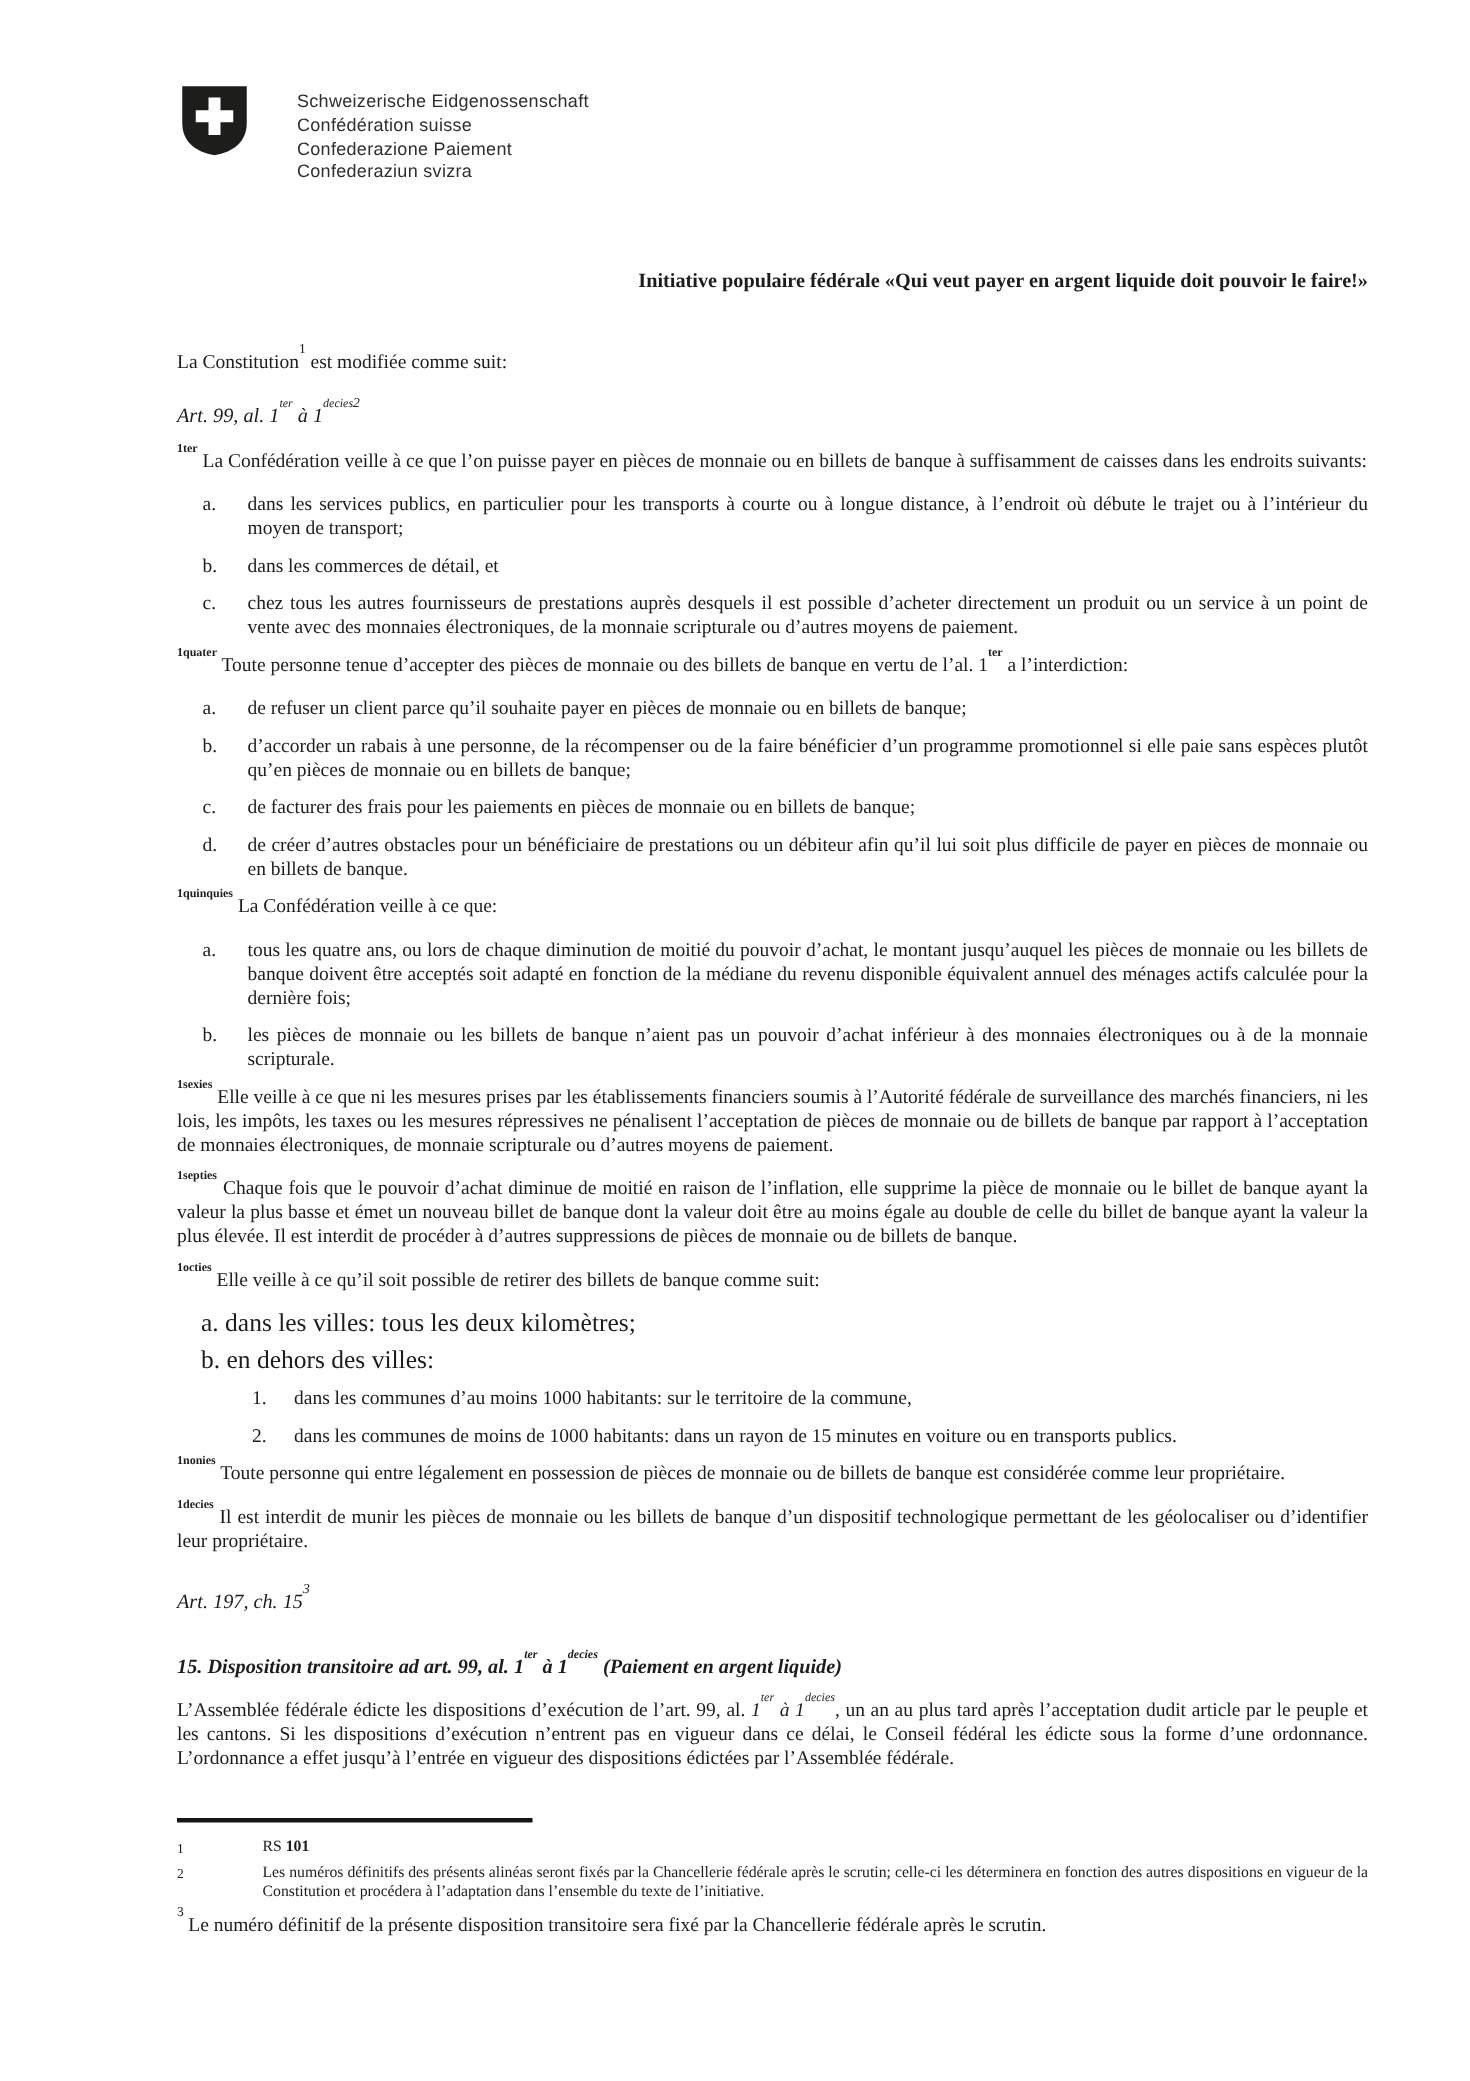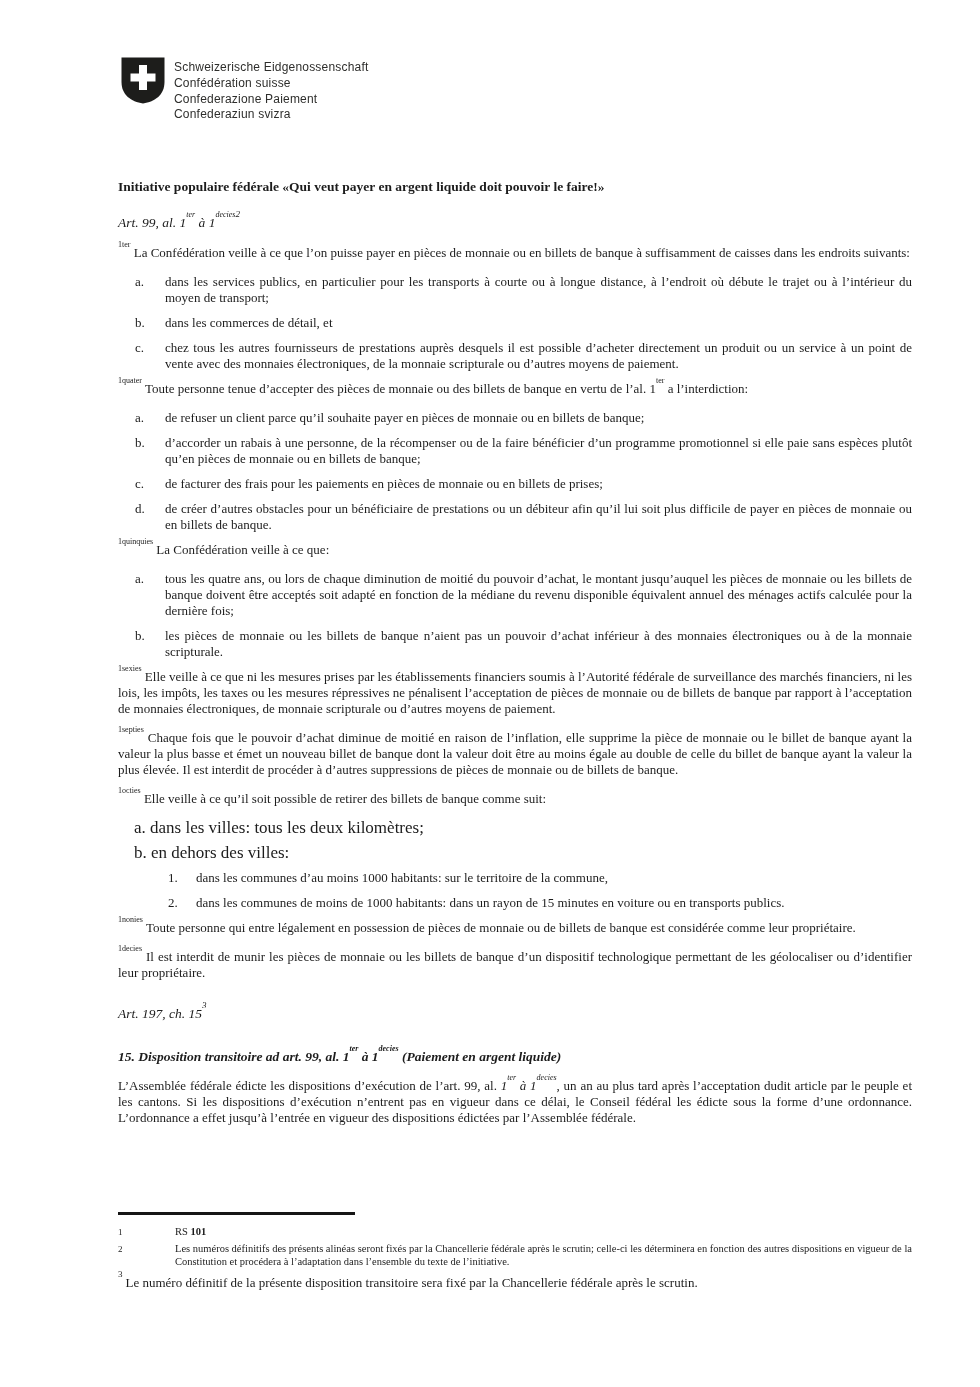--- a/index.html
+++ b/index.html
@@ -12,33 +12,33 @@
     overflow:hidden;
   }
   .content { position:absolute; left:118px; top:0; width:794px; }
 
   
   .logo-row { display:flex; align-items:flex-start; margin-top:56px; margin-left:2px; }
   .coat { width:46px; height:49px; flex:none; }
   .logo-text {
     font-family:"Liberation Sans", sans-serif;
     font-size:12px; line-height:15.8px; color:#2e2e2c;
-    margin-left:8px; padding-top:4px; letter-spacing:0.2px;
+    margin-left:32px; padding-top:4px; letter-spacing:0.2px;
   }
 
   
-  .title { font-weight:bold; font-size:13.5px; line-height:17px; margin-top:55px; }
+  .title { font-weight:bold; font-size:13.5px; line-height:17px; margin-top:55px;text-align:right; }
   .intro { font-size:13px; line-height:16px; margin-top:38px; }
   .art-head { font-style:italic; font-size:13.5px; line-height:17px; margin-top:19px; }
   .para { font-size:13px; line-height:16px; text-align:justify; }
   .mt9  { margin-top:9px; }
   .mt14 { margin-top:13px; }
   .mt24 { margin-top:24px; }
 
-  sup.al { font-size:8px; line-height:0; position:relative; top:-4.5px; }
+  sup.al { font-size:8px; line-height:0; position:relative; top:-4.5px;font-weight:bold; }
   sup.fn { font-size:9px; line-height:0; position:relative; top:-4.5px; }
   sup.it { font-size:8px; line-height:0; position:relative; top:-4.5px; font-style:italic; }
   .it-inline { font-style:italic; }
 
   
   .item { display:flex; margin-left:17px; margin-top:9px; font-size:13px; line-height:16px; }
   .item .lbl { width:30px; flex:none; }
   .item .txt { flex:1; text-align:justify; }
 
   
@@ -72,20 +72,21 @@
       <div class="logo-text">
         <div>Schweizerische Eidgenossenschaft</div>
         <div>Confédération suisse</div>
         <div>Confederazione Paiement</div>
         <div>Confederaziun svizra</div>
       </div>
     </div>
 
     <div class="title">Initiative populaire fédérale «Qui veut payer en argent liquide doit pouvoir le faire!»</div>
 
+    <p class="intro"><span>La Constitution</span><sup class="fn">1</sup><span> est modifiée comme suit:</span></p>
 
     <p class="art-head"><span>Art. 99, al. 1</span><sup class="it">ter</sup><span> à 1</span><sup class="it">decies</sup><sup class="fn">2</sup></p>
 
     <p class="para mt14"><sup class="al">1ter</sup> <span>La Confédération veille à ce que l’on puisse payer en pièces de monnaie ou en billets de banque à suffisamment de caisses dans les endroits suivants:</span></p>
     <div class="item">
       <span class="lbl">a.</span>
       <span class="txt">dans les services publics, en particulier pour les transports à courte ou à longue distance, à l’endroit où débute le trajet ou à l’intérieur du moyen de transport;</span>
     </div>
     <div class="item">
       <span class="lbl">b.</span>
@@ -100,21 +101,21 @@
     <div class="item">
       <span class="lbl">a.</span>
       <span class="txt">de refuser un client parce qu’il souhaite payer en pièces de monnaie ou en billets de banque;</span>
     </div>
     <div class="item">
       <span class="lbl">b.</span>
       <span class="txt">d’accorder un rabais à une personne, de la récompenser ou de la faire bénéficier d’un programme promotionnel si elle paie sans espèces plutôt qu’en pièces de monnaie ou en billets de banque;</span>
     </div>
     <div class="item">
       <span class="lbl">c.</span>
-      <span class="txt">de facturer des frais pour les paiements en pièces de monnaie ou en billets de prises;</span>
+      <span class="txt">de facturer des frais pour les paiements en pièces de monnaie ou en billets de banque;</span>
     </div>
     <div class="item">
       <span class="lbl">d.</span>
       <span class="txt">de créer d’autres obstacles pour un bénéficiaire de prestations ou un débiteur afin qu’il lui soit plus difficile de payer en pièces de monnaie ou en billets de banque.</span>
     </div>
 
     <p class="para mt9"><sup class="al">1quinquies</sup> <span>La Confédération veille à ce que:</span></p>
     <div class="item">
       <span class="lbl">a.</span>
       <span class="txt">tous les quatre ans, ou lors de chaque diminution de moitié du pouvoir d’achat, le montant jusqu’auquel les pièces de monnaie ou les billets de banque doivent être acceptés soit adapté en fonction de la médiane du revenu disponible équivalent annuel des ménages actifs calculée pour la dernière fois;</span>

